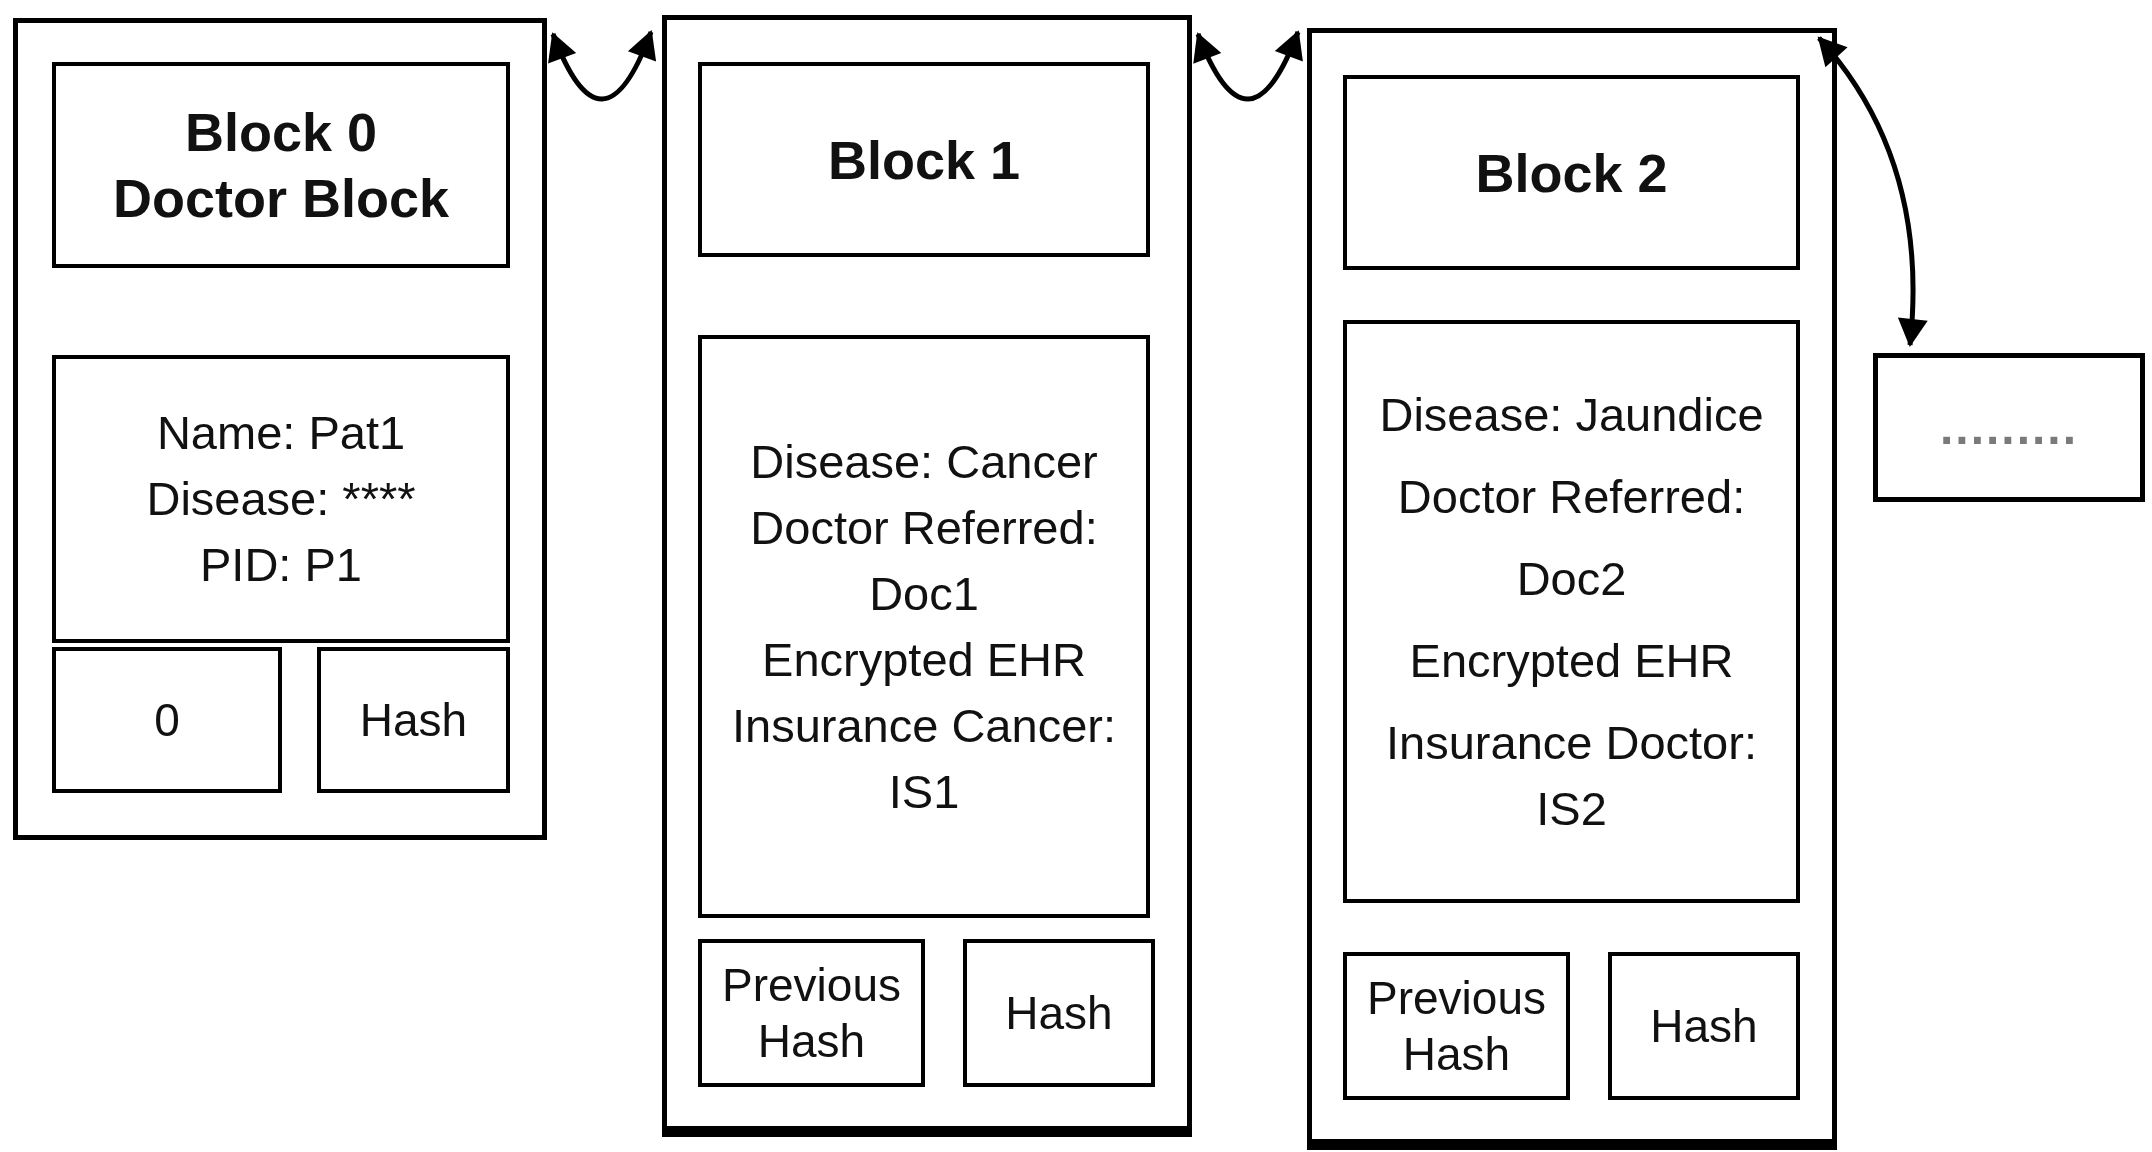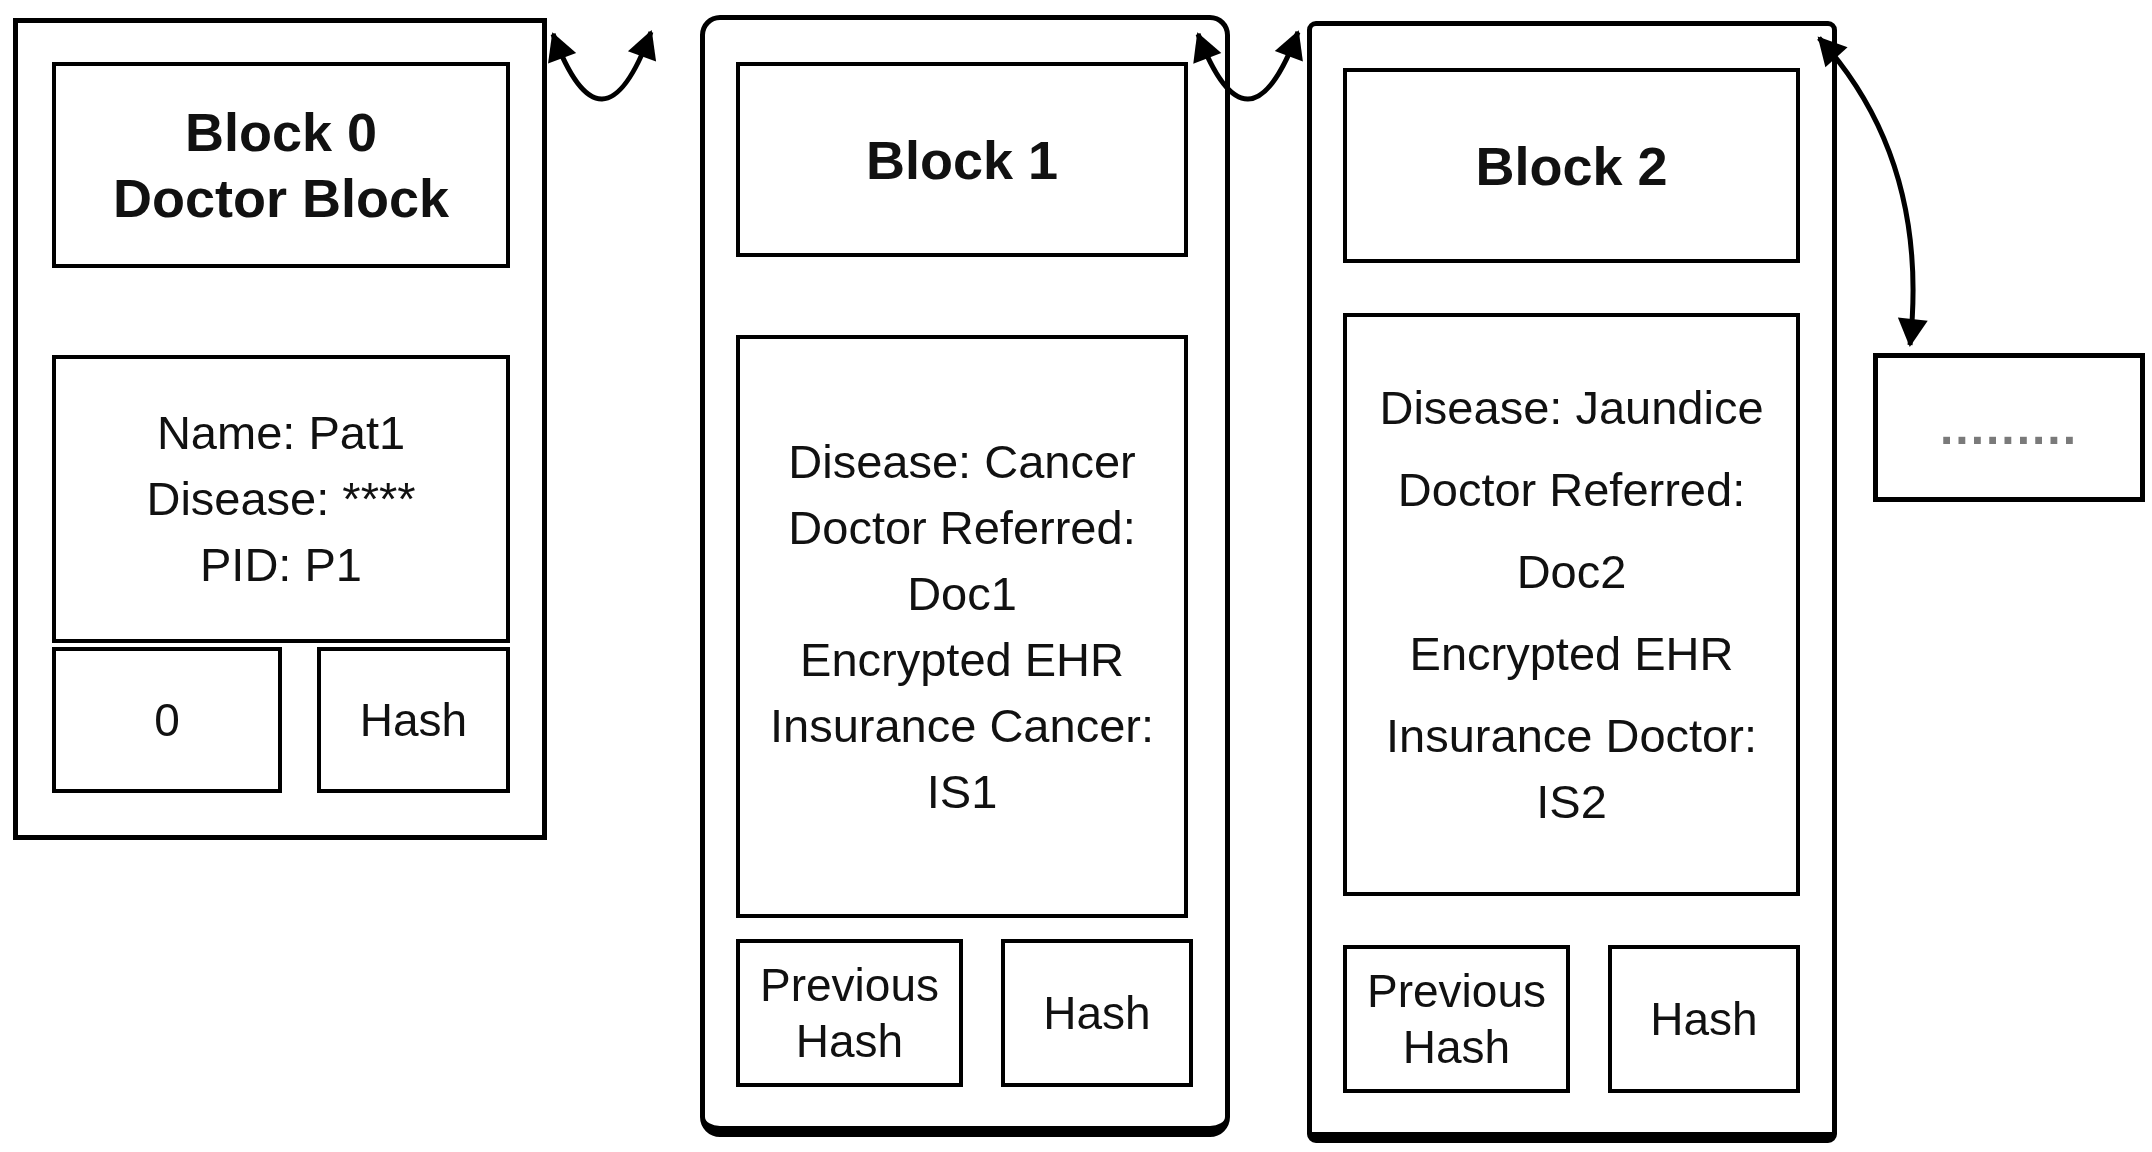--- a/index.html
+++ b/index.html
@@ -44,40 +44,40 @@
       <div class="body-text">PID: P1</div>
     </div>
     <div class="box inner" style="left:34px;top:624px;width:230px;height:146px;">
       <div class="label-text">0</div>
     </div>
     <div class="box inner" style="left:299px;top:624px;width:193px;height:146px;">
       <div class="label-text">Hash</div>
     </div>
   </div>
 
-  <div class="box outer shadow-bottom" style="left:700px;top:15px;width:530px;height:1122px;border-radius:20px;">
+  <div class="box outer shadow-bottom" style="left:662px;top:15px;width:530px;height:1122px;">
     <div class="box inner" style="left:31px;top:42px;width:452px;height:195px;">
       <div class="title-text">Block 1</div>
     </div>
     <div class="box inner" style="left:31px;top:287px;width:452px;height:583px;margin-top:28px;">
       <div class="body-text">Disease: Cancer</div>
       <div class="body-text">Doctor Referred:</div>
       <div class="body-text">Doc1</div>
       <div class="body-text">Encrypted EHR</div>
       <div class="body-text">Insurance Cancer: IS1</div>
     </div>
     <div class="box inner" style="left:31px;top:919px;width:227px;height:148px;">
       <div class="label-text">Previous Hash</div>
     </div>
     <div class="box inner" style="left:296px;top:919px;width:192px;height:148px;">
       <div class="label-text">Hash</div>
     </div>
   </div>
 
-  <div class="box outer shadow-bottom" style="left:1307px;top:21px;width:530px;height:1122px;border-radius:9px;">
+  <div class="box outer shadow-bottom" style="left:1307px;top:28px;width:530px;height:1122px;">
     <div class="box inner" style="left:31px;top:42px;width:457px;height:195px;">
       <div class="title-text">Block 2</div>
     </div>
     <div class="box inner" style="left:31px;top:287px;width:457px;height:583px;gap:16px;">
       <div class="body-text">Disease: Jaundice</div>
       <div class="body-text">Doctor Referred:</div>
       <div class="body-text">Doc2</div>
       <div class="body-text">Encrypted EHR</div>
       <div class="body-text">Insurance Doctor: IS2</div>
     </div>

